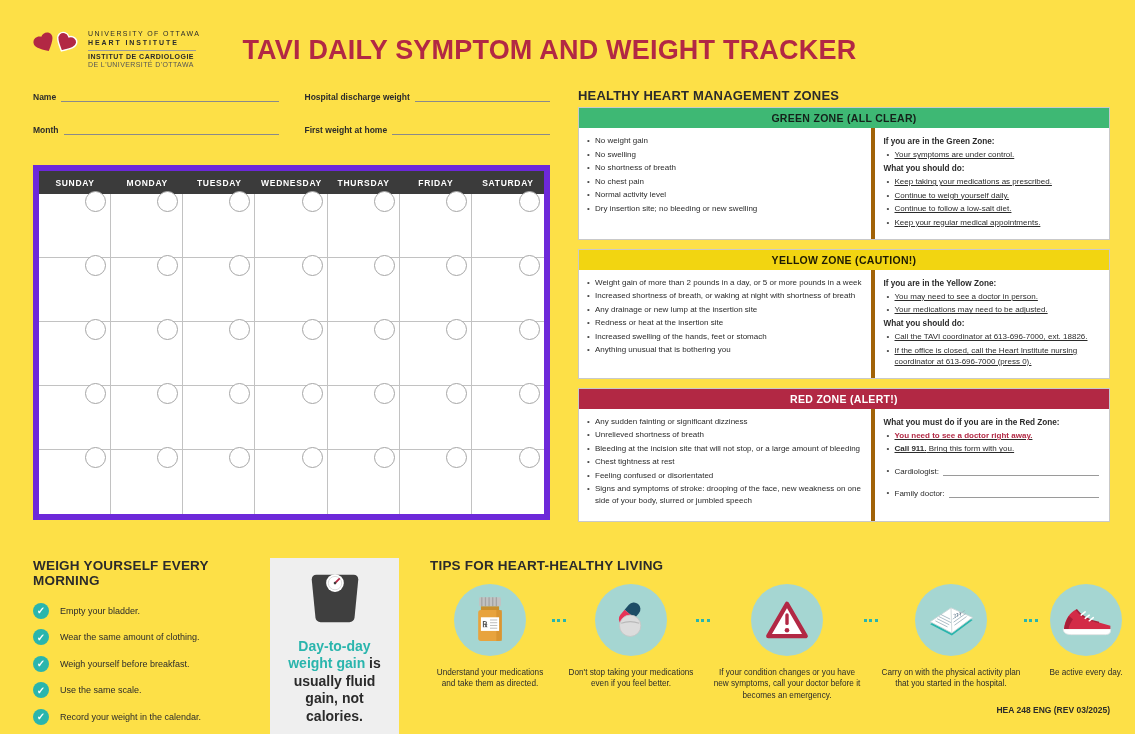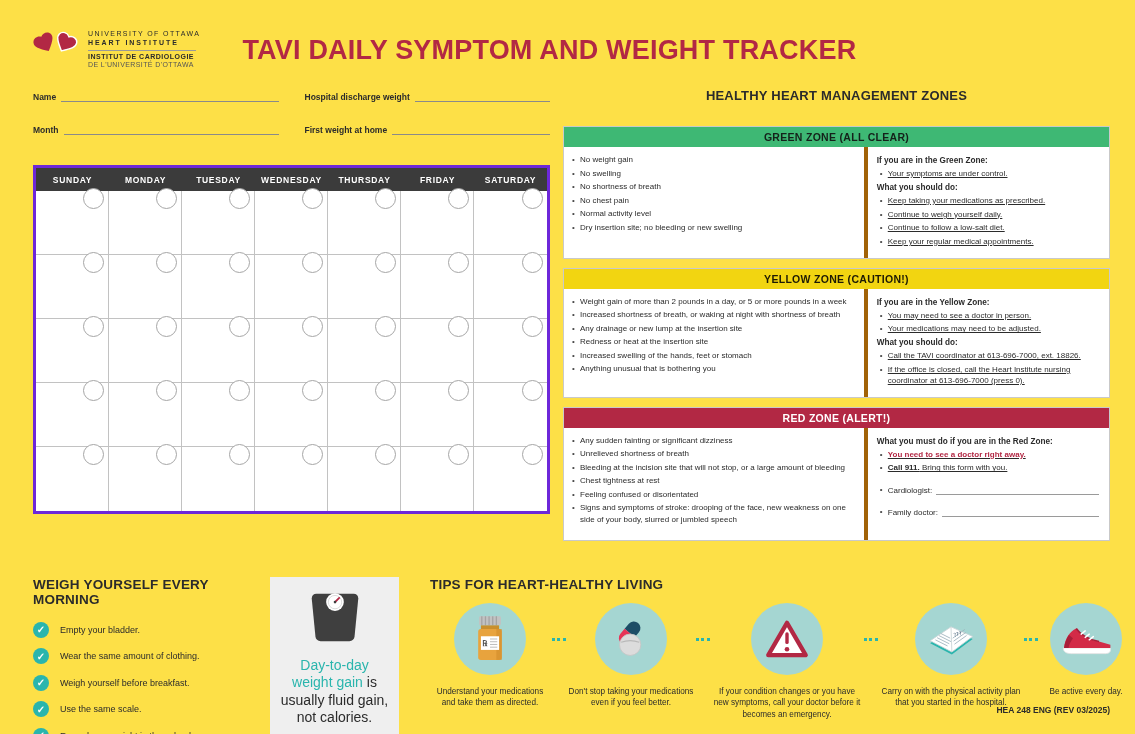--- a/index.html
+++ b/index.html
@@ -12,42 +12,42 @@
   .logo { display:flex; align-items:center; gap:9px; }
   .logo-text { font-size:7px; line-height:1.25; color:#2b2b2b; }
   .logo-text .lt1 { letter-spacing:1.4px; }
   .logo-text .lt2 { font-weight:bold; letter-spacing:1.9px; }
   .logo-divider { border-top:1px solid #999; margin:2px 0; width:108px; }
   .logo-text .lt3 { font-weight:bold; letter-spacing:.5px; }
   .logo-text .lt4 { letter-spacing:.4px; color:#555; }
   .page-title { color:#b22844; font-weight:bold; font-size:27px; margin-left:42px; letter-spacing:.2px; }
 
   
-  .main { display:flex; align-items:flex-start; padding:16px 25px 0 33px; gap:13px; }
+  .main { display:flex; align-items:flex-start; padding:16px 25px 0 33px; gap:28px; }
   .left-col { width:517px; flex:none; }
   .right-col { flex:1; }
 
   
   .fields-grid { display:flex; gap:26px; }
   .fields-col { flex:1; }
   .field-row { display:flex; align-items:flex-end; font-size:8.5px; font-weight:bold; height:14px; margin-bottom:19px; }
   .field-line { flex:1; border-bottom:1px solid #8a8a8a; margin-left:5px; height:12px; }
 
   
-  .calendar { margin-top:11px; border:3px solid #6d28d9; }
+  .calendar { margin-top:11px; border:6px solid #6d28d9; }
   .cal-head-row { display:grid; grid-template-columns:repeat(7,1fr); background:#3b3b3b; }
   .cal-head-cell { color:#fff; font-size:8.5px; font-weight:bold; text-align:center; padding:7px 0 6px; letter-spacing:.7px; }
   .cal-body { display:grid; grid-template-columns:repeat(7,1fr); }
   .cal-cell { height:64px; border-right:1px solid #c2c2c2; border-bottom:1px solid #c2c2c2; position:relative; background:#fff; }
   .cal-cell:nth-child(7n) { border-right:none; }
   .cal-cell:nth-child(n+29) { border-bottom:none; }
   .cal-circle { position:absolute; top:-3px; right:4px; width:21px; height:21px; border:1px solid #a6a6a6; border-radius:50%; background:#fff; }
 
   
-  .zones-heading { font-size:13px; font-weight:bold; letter-spacing:.2px; margin-bottom:23px;text-align:center; }
+  .zones-heading { font-size:13px; font-weight:bold; letter-spacing:.2px; margin-bottom:4px; }
   .zone { border:1px solid #c9c9c9; margin-bottom:9px; background:#fff; }
   .zone-header { height:20px; display:flex; align-items:center; justify-content:center; font-weight:bold; font-size:10.5px; letter-spacing:.3px; }
   .zone-header.green { background:#3eb874; color:#14211a; }
   .zone-header.yellow { background:#f2d511; color:#1d1a04; }
   .zone-header.red { background:#b22844; color:#ffffff; }
   .zone-body { display:flex; align-items:stretch; }
   .zone-left { width:55%; padding:7px 8px 7px 5px; }
   .zone-right { width:45%; border-left:4px solid #a16207; padding:7px 10px 7px 9px; }
   .zone-body.h-green { min-height:106px; }
   .zone-body.h-yellow { min-height:106px; }
@@ -65,21 +65,21 @@
 
   
   .bottom { display:flex; align-items:flex-start; padding:27px 25px 0 33px; }
   .weigh { width:237px; flex:none; }
   .section-heading { font-size:13.5px; font-weight:bold; letter-spacing:.2px; }
   .weigh .section-heading { margin-bottom:15px; }
   .check-row { display:flex; align-items:center; gap:11px; margin-bottom:10.5px; font-size:9px; }
   .check-icon { width:16px; height:16px; flex:none; border-radius:50%; background:#2ab5ad; color:#fff; display:flex; align-items:center; justify-content:center; font-size:10px; font-weight:bold; }
 
   .scale-box { width:129px; flex:none; background:#efefef; padding:13px 9px 13px; text-align:center; }
-  .scale-caption { font-size:14px; font-weight:normal; line-height:1.25; margin-top:9px; color:#2b2b2b; }
+  .scale-caption { font-size:14px; font-weight:bold; line-height:1.25; margin-top:9px; color:#2b2b2b; }
   .scale-caption .hl { color:#2ab5ad; }
 
   .tips { flex:1; margin-left:31px; }
   .tips .section-heading { margin-bottom:11px; }
   .tips-row { display:flex; align-items:flex-start; }
   .tip { display:flex; flex-direction:column; align-items:center; flex:none; }
   .tip.t1 { width:120px; } .tip.t2 { width:126px; } .tip.t3 { width:150px; } .tip.t4 { width:142px; } .tip.t5 { width:92px; }
   .tip-circle { width:72px; height:72px; border-radius:50%; background:#a5d6d2; display:flex; align-items:center; justify-content:center; }
   .connector { flex:1; min-width:14px; border-top:3px dotted #2ab5ad; margin:35px 2px 0; }
   .tip-caption { font-size:8.2px; line-height:1.4; text-align:center; margin-top:11px; }

